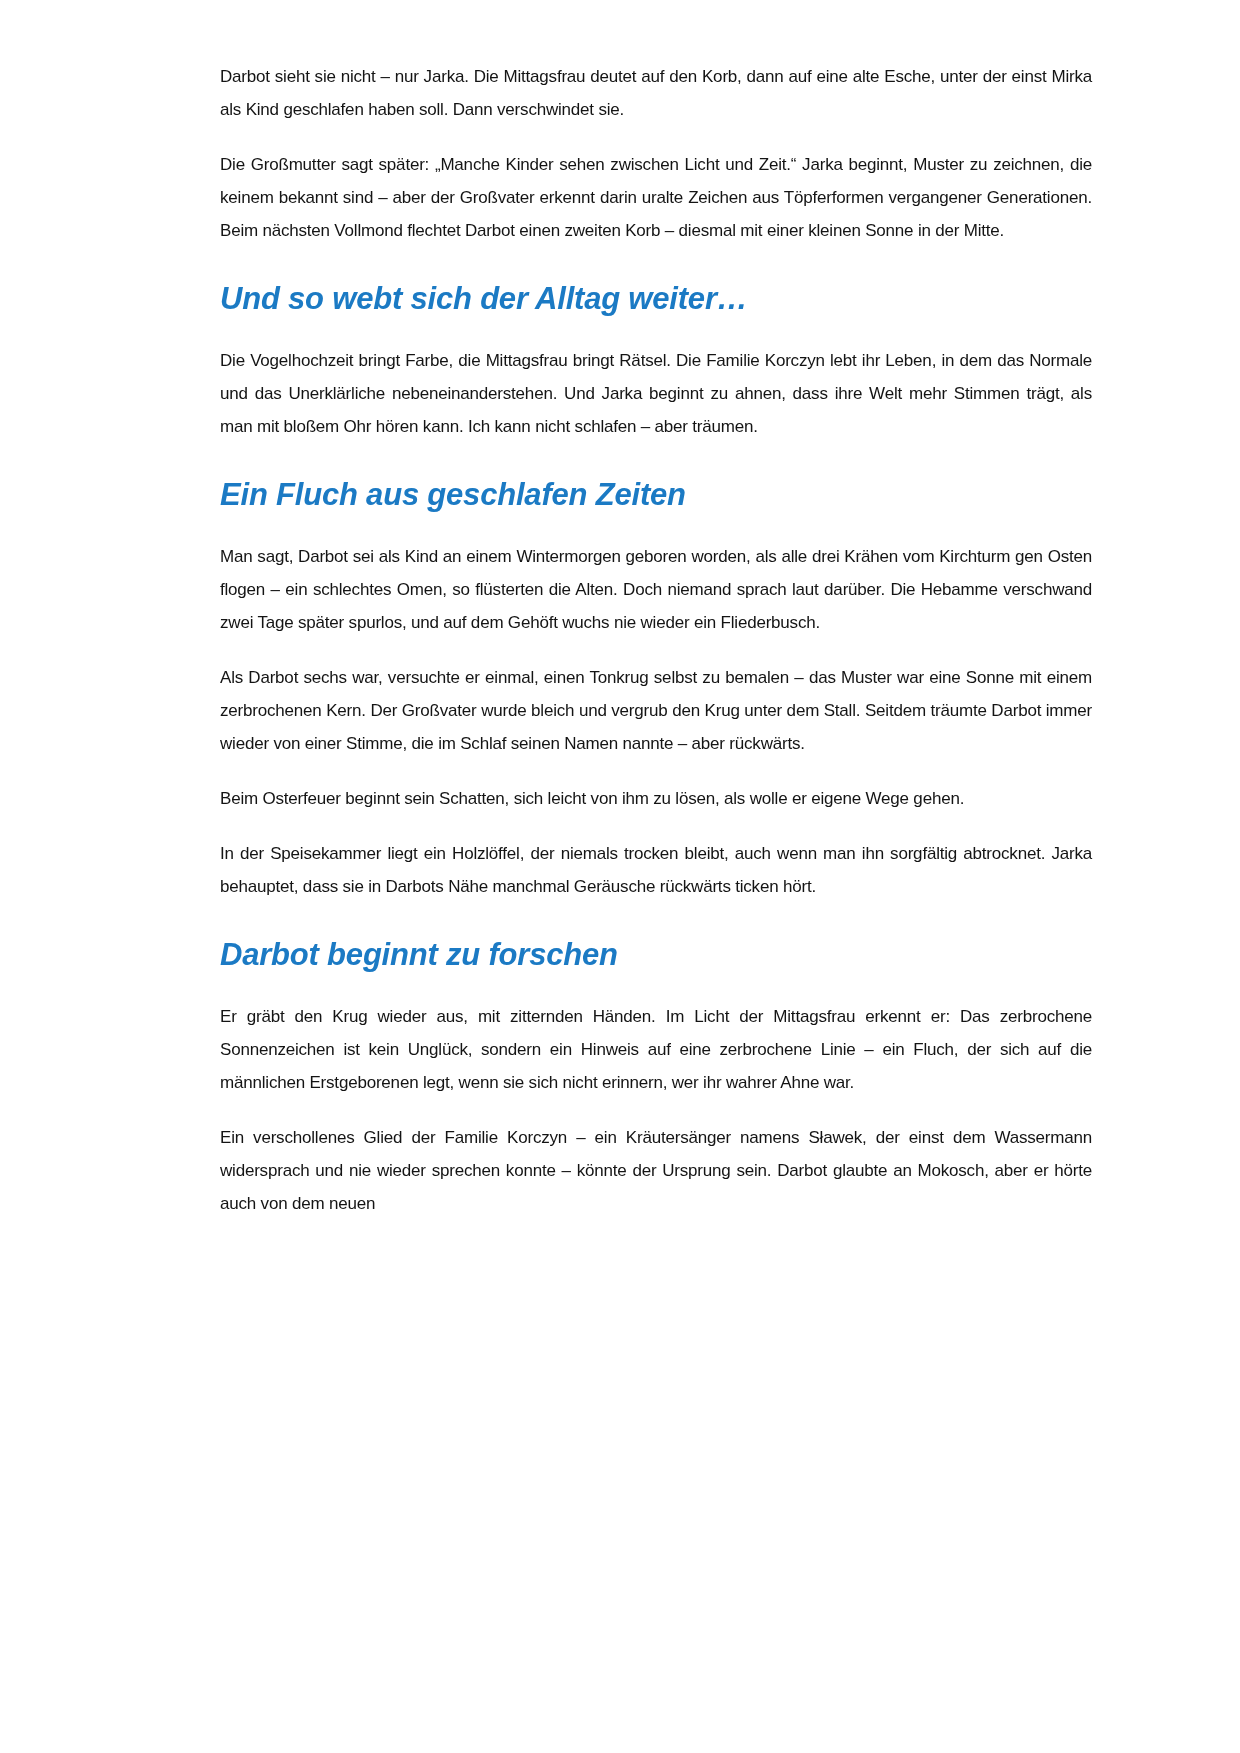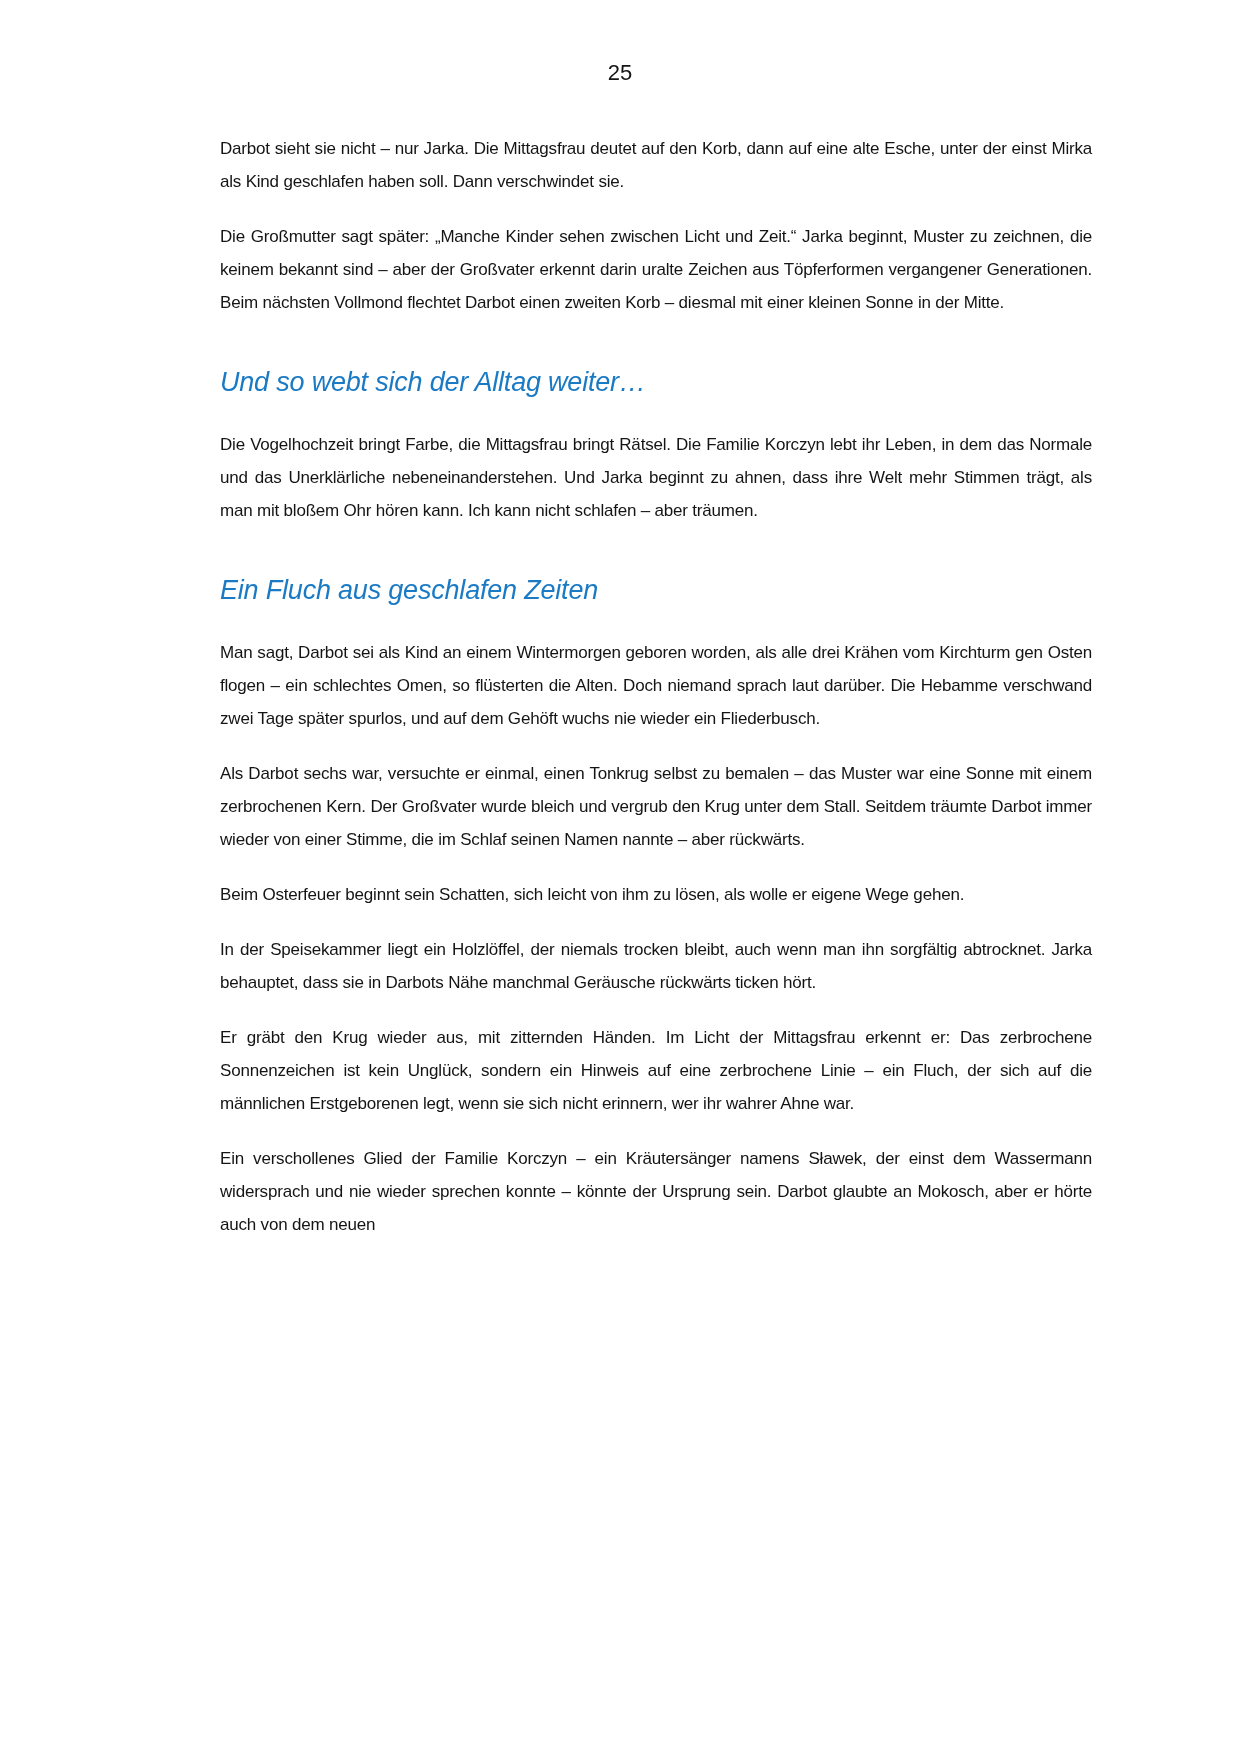--- a/index.html
+++ b/index.html
@@ -32,53 +32,53 @@
   }
   .body-para {
     font-size: 17px;
     line-height: 33px;
     text-align: justify;
     text-justify: inter-word;
     margin: 0 0 22px 0;
     letter-spacing: -0.2px;
   }
   .section-heading {
-    font-size: 27px;
+    font-size: 31px;
     line-height: 31px;
-    font-weight: 400;
+    font-weight: 700;
     font-style: italic;
     color: var(--heading-color, #1b7ac4);
-    margin: 48px 0 30px 0;
+    margin: 36px 0 30px 0;
     letter-spacing: -0.2px;
   }
 </style>
 </head>
 <body>
 
 <div class="page">
 
-  <div class="page-number">25</div>
 
   <p class="body-para">Darbot sieht sie nicht – nur Jarka. Die Mittagsfrau deutet auf den Korb, dann auf eine alte Esche, unter der einst Mirka als Kind geschlafen haben soll. Dann verschwindet sie.</p>
 
   <p class="body-para">Die Großmutter sagt später: „Manche Kinder sehen zwischen Licht und Zeit.“ Jarka beginnt, Muster zu zeichnen, die keinem bekannt sind – aber der Großvater erkennt darin uralte Zeichen aus Töpferformen vergangener Generationen. Beim nächsten Vollmond flechtet Darbot einen zweiten Korb – diesmal mit einer kleinen Sonne in der Mitte.</p>
 
   <h2 class="section-heading">Und so webt sich der Alltag weiter…</h2>
 
   <p class="body-para">Die Vogelhochzeit bringt Farbe, die Mittagsfrau bringt Rätsel. Die Familie Korczyn lebt ihr Leben, in dem das Normale und das Unerklärliche nebeneinanderstehen. Und Jarka beginnt zu ahnen, dass ihre Welt mehr Stimmen trägt, als man mit bloßem Ohr hören kann. Ich kann nicht schlafen – aber träumen.</p>
 
   <h2 class="section-heading">Ein Fluch aus geschlafen Zeiten</h2>
 
   <p class="body-para">Man sagt, Darbot sei als Kind an einem Wintermorgen geboren worden, als alle drei Krähen vom Kirchturm gen Osten flogen – ein schlechtes Omen, so flüsterten die Alten. Doch niemand sprach laut darüber. Die Hebamme verschwand zwei Tage später spurlos, und auf dem Gehöft wuchs nie wieder ein Fliederbusch.</p>
 
   <p class="body-para">Als Darbot sechs war, versuchte er einmal, einen Tonkrug selbst zu bemalen – das Muster war eine Sonne mit einem zerbrochenen Kern. Der Großvater wurde bleich und vergrub den Krug unter dem Stall. Seitdem träumte Darbot immer wieder von einer Stimme, die im Schlaf seinen Namen nannte – aber rückwärts.</p>
 
   <p class="body-para">Beim Osterfeuer beginnt sein Schatten, sich leicht von ihm zu lösen, als wolle er eigene Wege gehen.</p>
 
   <p class="body-para">In der Speisekammer liegt ein Holzlöffel, der niemals trocken bleibt, auch wenn man ihn sorgfältig abtrocknet. Jarka behauptet, dass sie in Darbots Nähe manchmal Geräusche rückwärts ticken hört.</p>
 
 
+  <h2 class="section-heading">Darbot beginnt zu forschen</h2>
 
   <p class="body-para">Er gräbt den Krug wieder aus, mit zitternden Händen. Im Licht der Mittagsfrau erkennt er: Das zerbrochene Sonnenzeichen ist kein Unglück, sondern ein Hinweis auf eine zerbrochene Linie – ein Fluch, der sich auf die männlichen Erstgeborenen legt, wenn sie sich nicht erinnern, wer ihr wahrer Ahne war.</p>
 
   <p class="body-para">Ein verschollenes Glied der Familie Korczyn – ein Kräutersänger namens Sławek, der einst dem Wassermann widersprach und nie wieder sprechen konnte – könnte der Ursprung sein. Darbot glaubte an Mokosch, aber er hörte auch von dem neuen</p>
 
 </div>
 
 </body></html>

